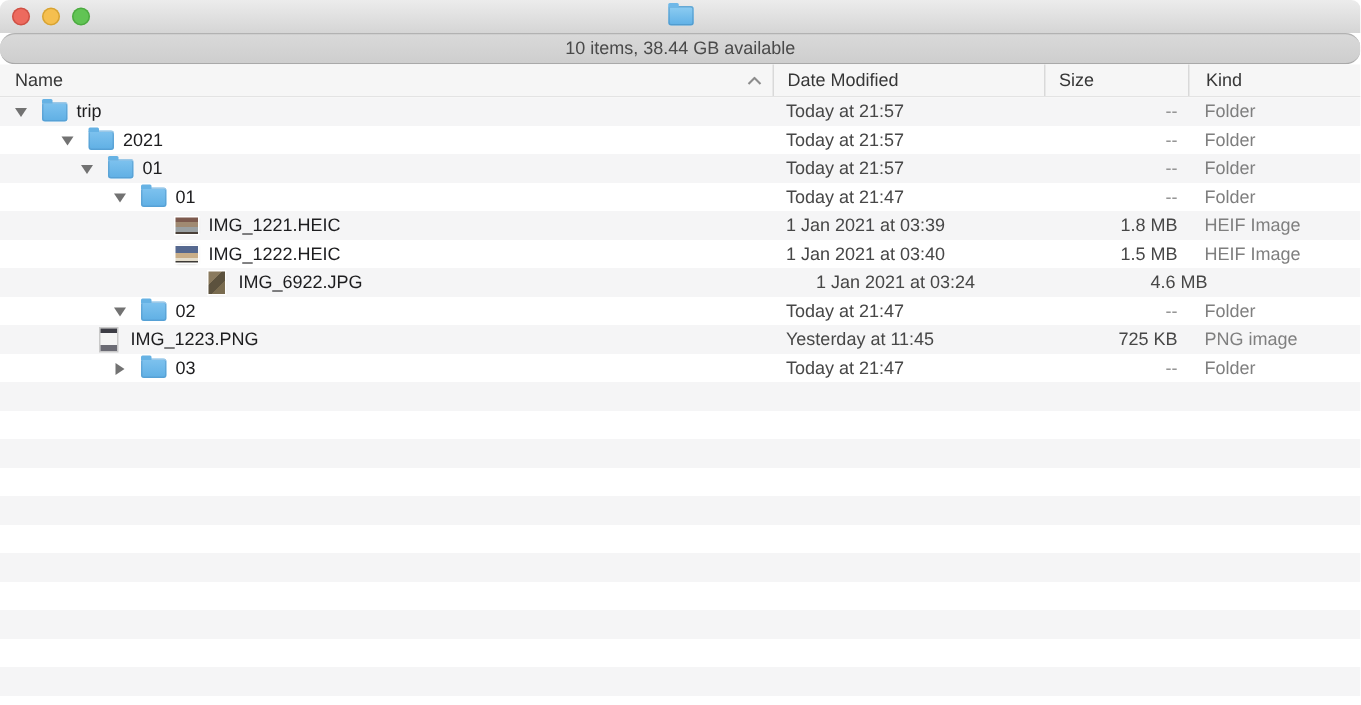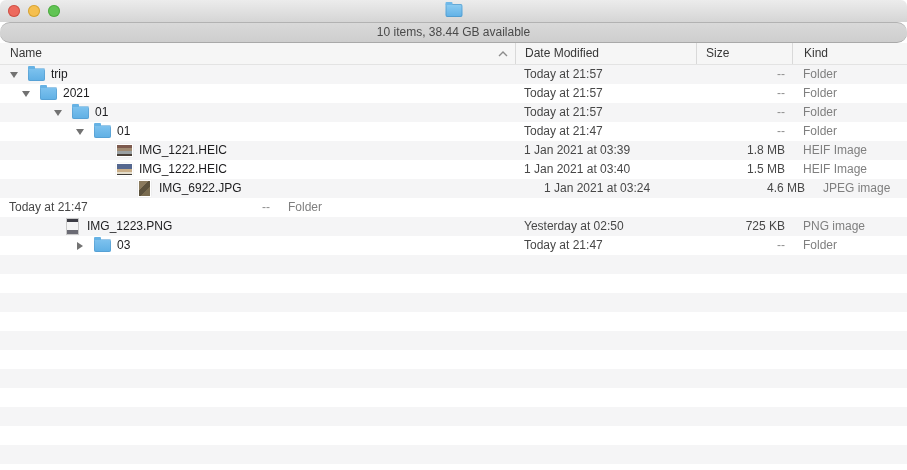--- a/index.html
+++ b/index.html
@@ -104,21 +104,21 @@
           <span class="icon-slot">
             <i class="icon-folder"></i>
           </span>
           <span class="label">trip</span>
         </div>
         <div class="cell-date">Today at 21:57</div>
         <div class="cell-size dim">--</div>
         <div class="cell-kind">Folder</div>
       </div>
       <div class="row">
-        <div class="cell-name" style="padding-left: 20px;">
+        <div class="cell-name" style="padding-left: 39px;">
           <span class="disclosure">
             <i class="tri tri-down"></i>
           </span>
           <span class="icon-slot">
             <i class="icon-folder"></i>
           </span>
           <span class="label">2021</span>
         </div>
         <div class="cell-date">Today at 21:57</div>
         <div class="cell-size dim">--</div>
@@ -179,36 +179,44 @@
       <div class="row">
         <div class="cell-name" style="padding-left: 96px; margin-left: 20px;">
           <span class="disclosure"></span>
           <span class="icon-slot">
             <i class="icon-photo-thumbnail-portrait-dark thumb"></i>
           </span>
           <span class="label">IMG_6922.JPG</span>
         </div>
         <div class="cell-date">1 Jan 2021 at 03:24</div>
         <div class="cell-size">4.6 MB</div>
-        <div class="cell-kind">JPEG image</div>
-      </div>
-      <div class="row">
+      </div>
+      <div class="row">
+        <div class="cell-name" style="padding-left: 74px;">
+          <span class="disclosure">
+            <i class="tri tri-down"></i>
+          </span>
+          <span class="icon-slot">
+            <i class="icon-folder"></i>
+          </span>
+          <span class="label">02</span>
+        </div>
         <div class="cell-date">Today at 21:47</div>
         <div class="cell-size dim">--</div>
         <div class="cell-kind">Folder</div>
       </div>
       <div class="row">
         <div class="cell-name" style="padding-left: 44px;">
           <span class="disclosure"></span>
           <span class="icon-slot">
             <i class="icon-photo-thumbnail-portrait-screenshot thumb"></i>
           </span>
           <span class="label">IMG_1223.PNG</span>
         </div>
-        <div class="cell-date">Yesterday at 02:50</div>
+        <div class="cell-date">Yesterday at 11:45</div>
         <div class="cell-size">725 KB</div>
         <div class="cell-kind">PNG image</div>
       </div>
       <div class="row">
         <div class="cell-name" style="padding-left: 74px;">
           <span class="disclosure">
             <i class="tri tri-right"></i>
           </span>
           <span class="icon-slot">
             <i class="icon-folder"></i>

